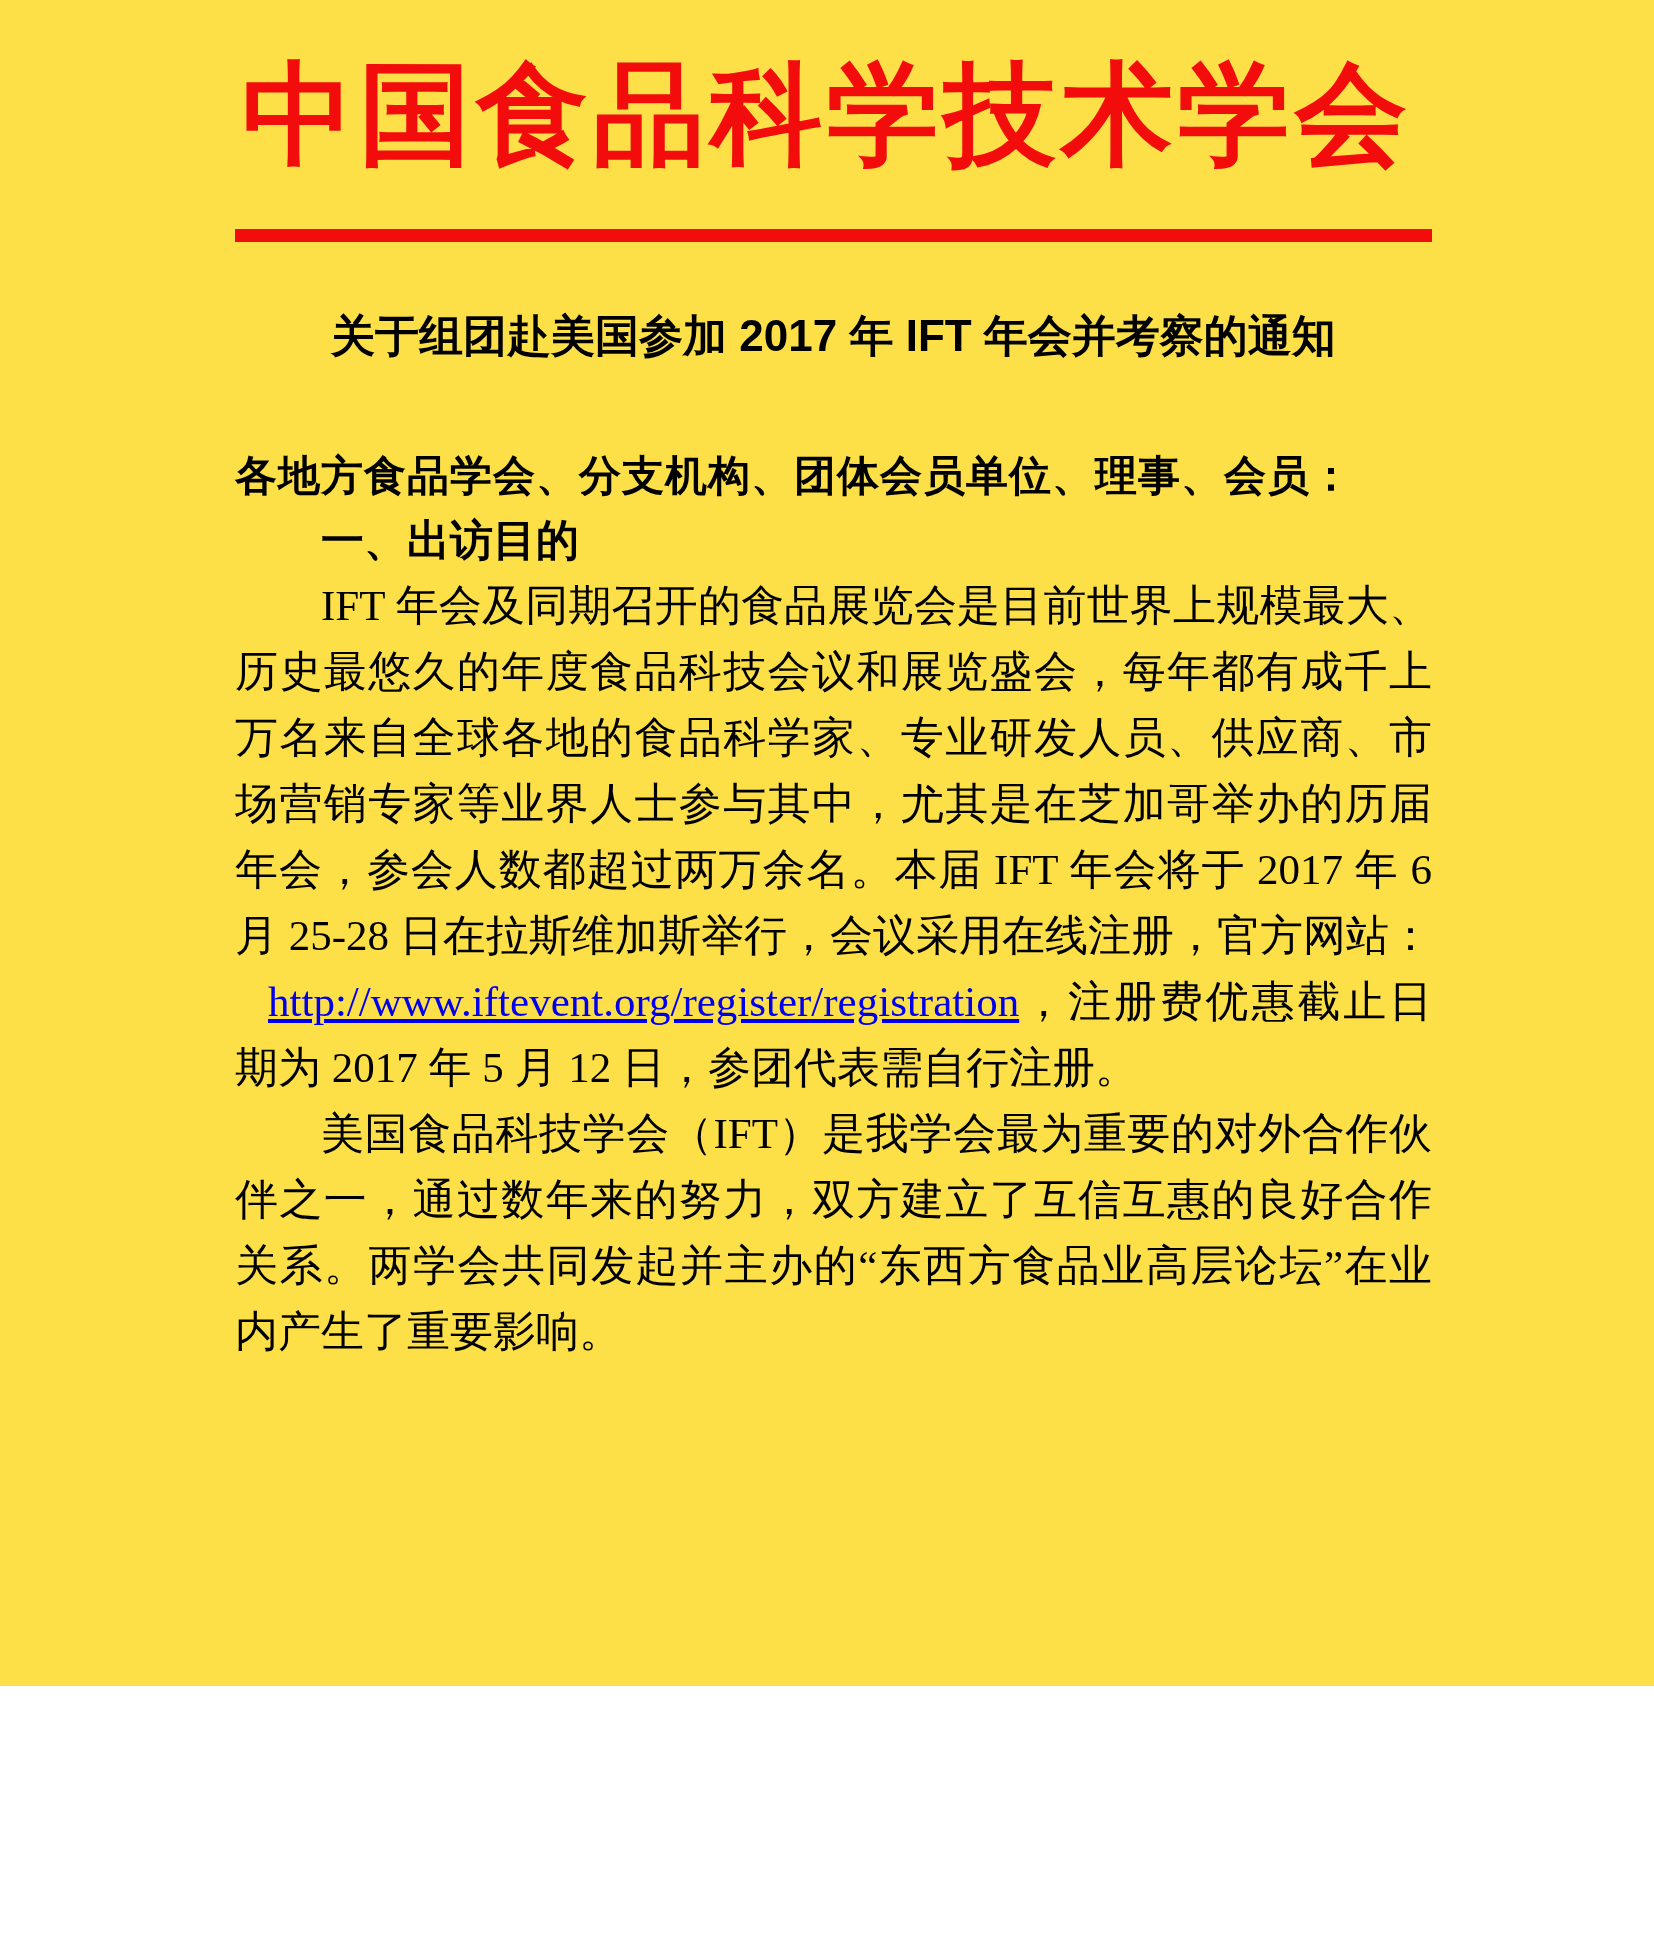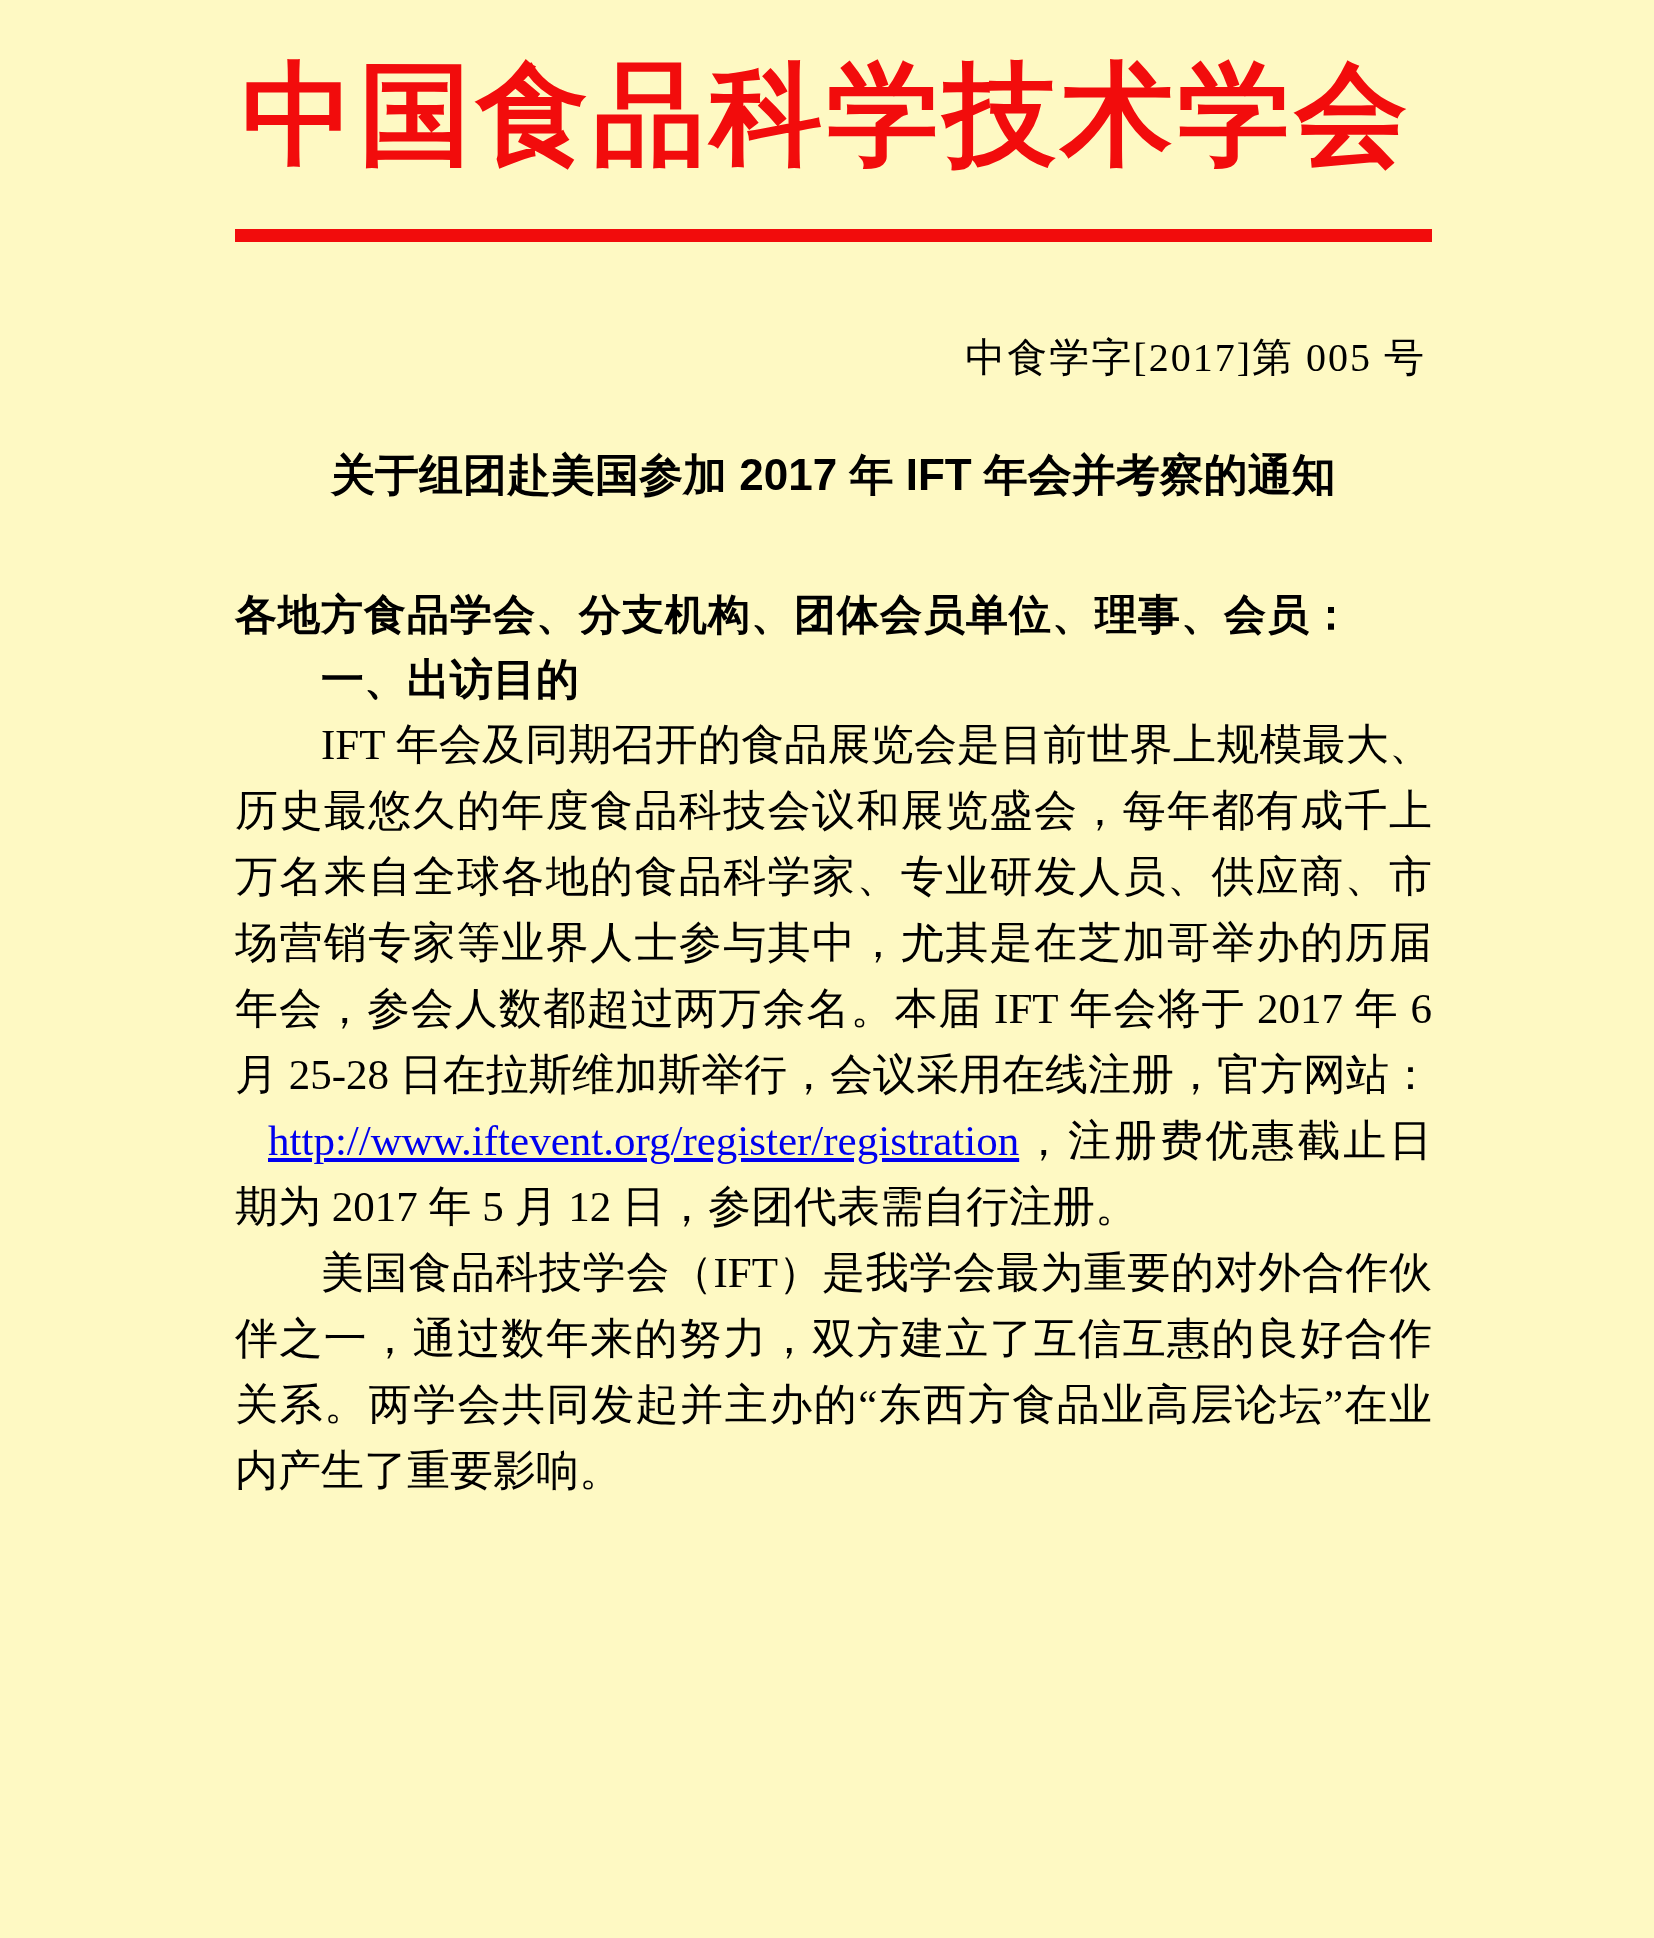--- a/index.html
+++ b/index.html
@@ -3,22 +3,22 @@
 <meta charset="utf-8">
 <style>
   html, body {
     margin: 0;
     padding: 0;
     background: #ffffff;
   }
   .page {
     position: relative;
     width: 1654px;
-    height: 1938px;
-    background: #fef9c3;
+    height: 1686px;
+    background: #fde047;
     overflow: hidden;
     color: #000000;
     font-family: "Liberation Serif", "DejaVu Serif", serif;
   }
   .org-header {
     margin: 52px 210px 0 210px;
     text-align: center;
     font-family: "DejaVu Serif", "Liberation Serif", serif;
     font-weight: 700;
     font-size: 112px;
@@ -81,21 +81,20 @@
 </style>
 </head>
 <body>
 
 <div class="page">
 
   <div class="org-header accent-fg" style="color: rgb(242, 12, 12);">中国食品科学技术学会</div>
 
   <div class="red-rule accent-bg" style="background: rgb(242, 12, 12);"></div>
 
-  <div class="doc-number">中食学字[2017]第 005 号</div>
 
   <div class="doc-title">关于组团赴美国参加 2017 年 IFT 年会并考察的通知</div>
 
   <div class="salutation">各地方食品学会、分支机构、团体会员单位、理事、会员：</div>
 
   <div class="body-text">
 
 
     <p class="para heading">一、出访目的</p>
 

